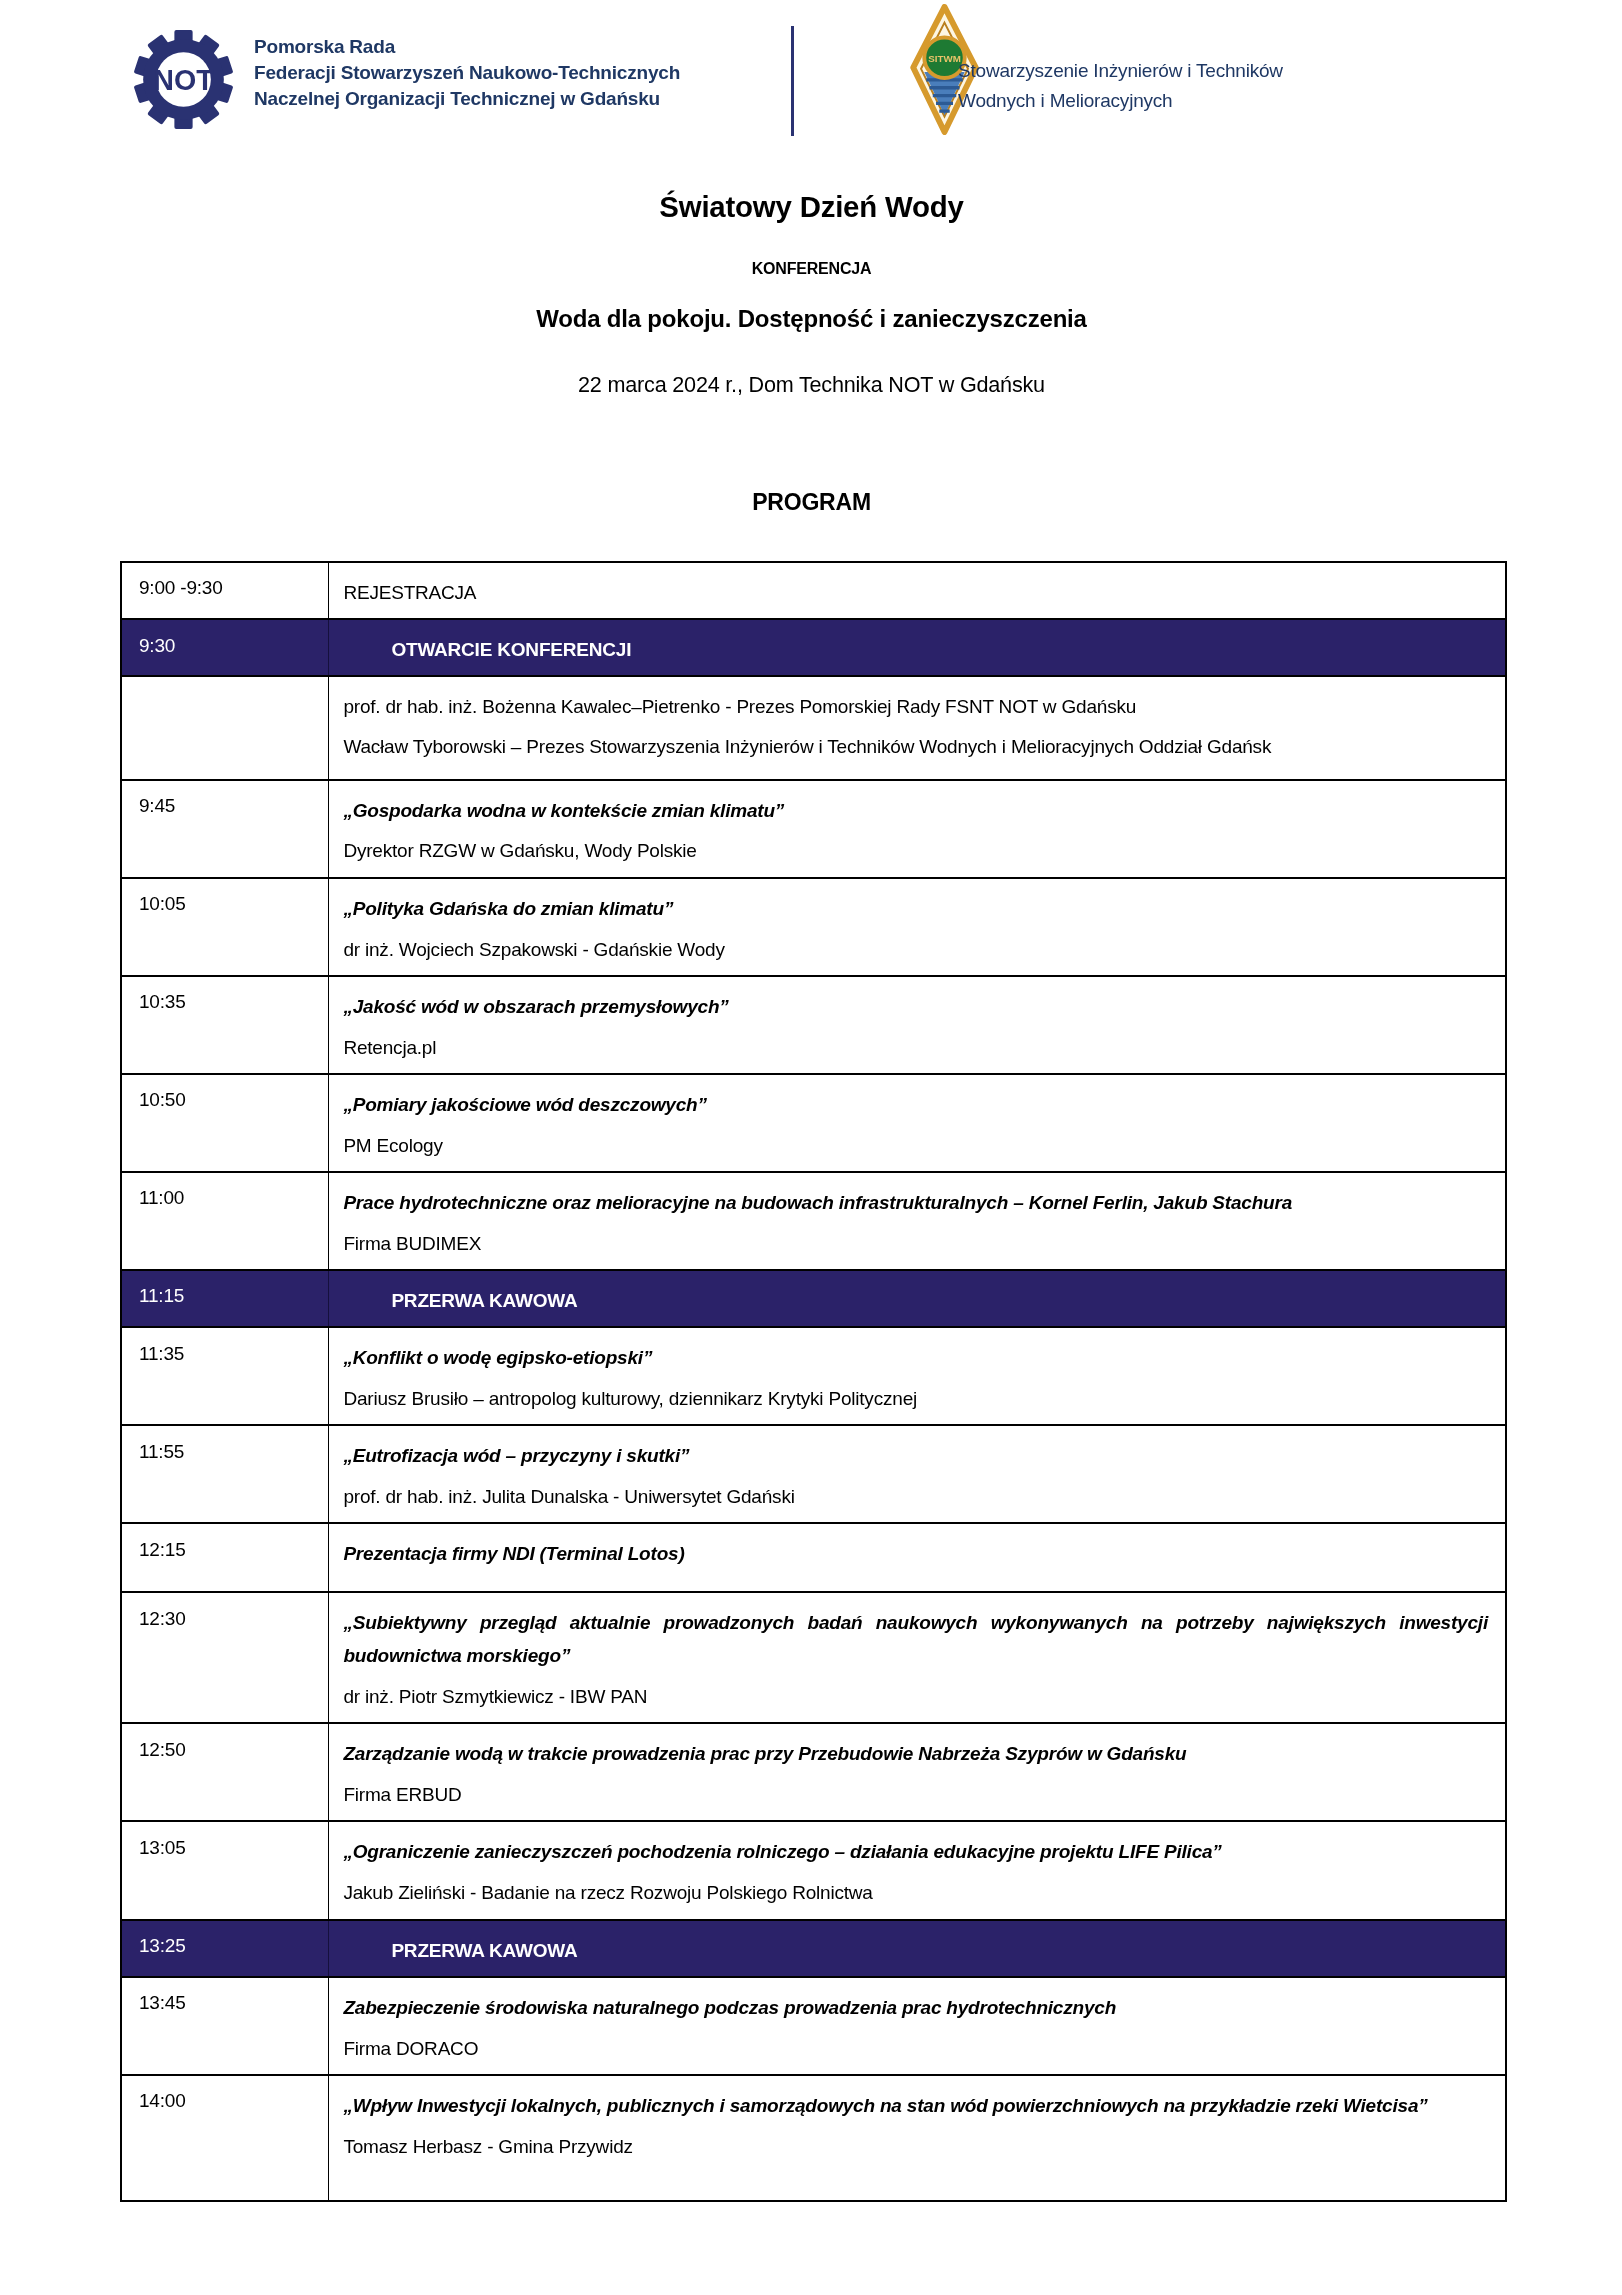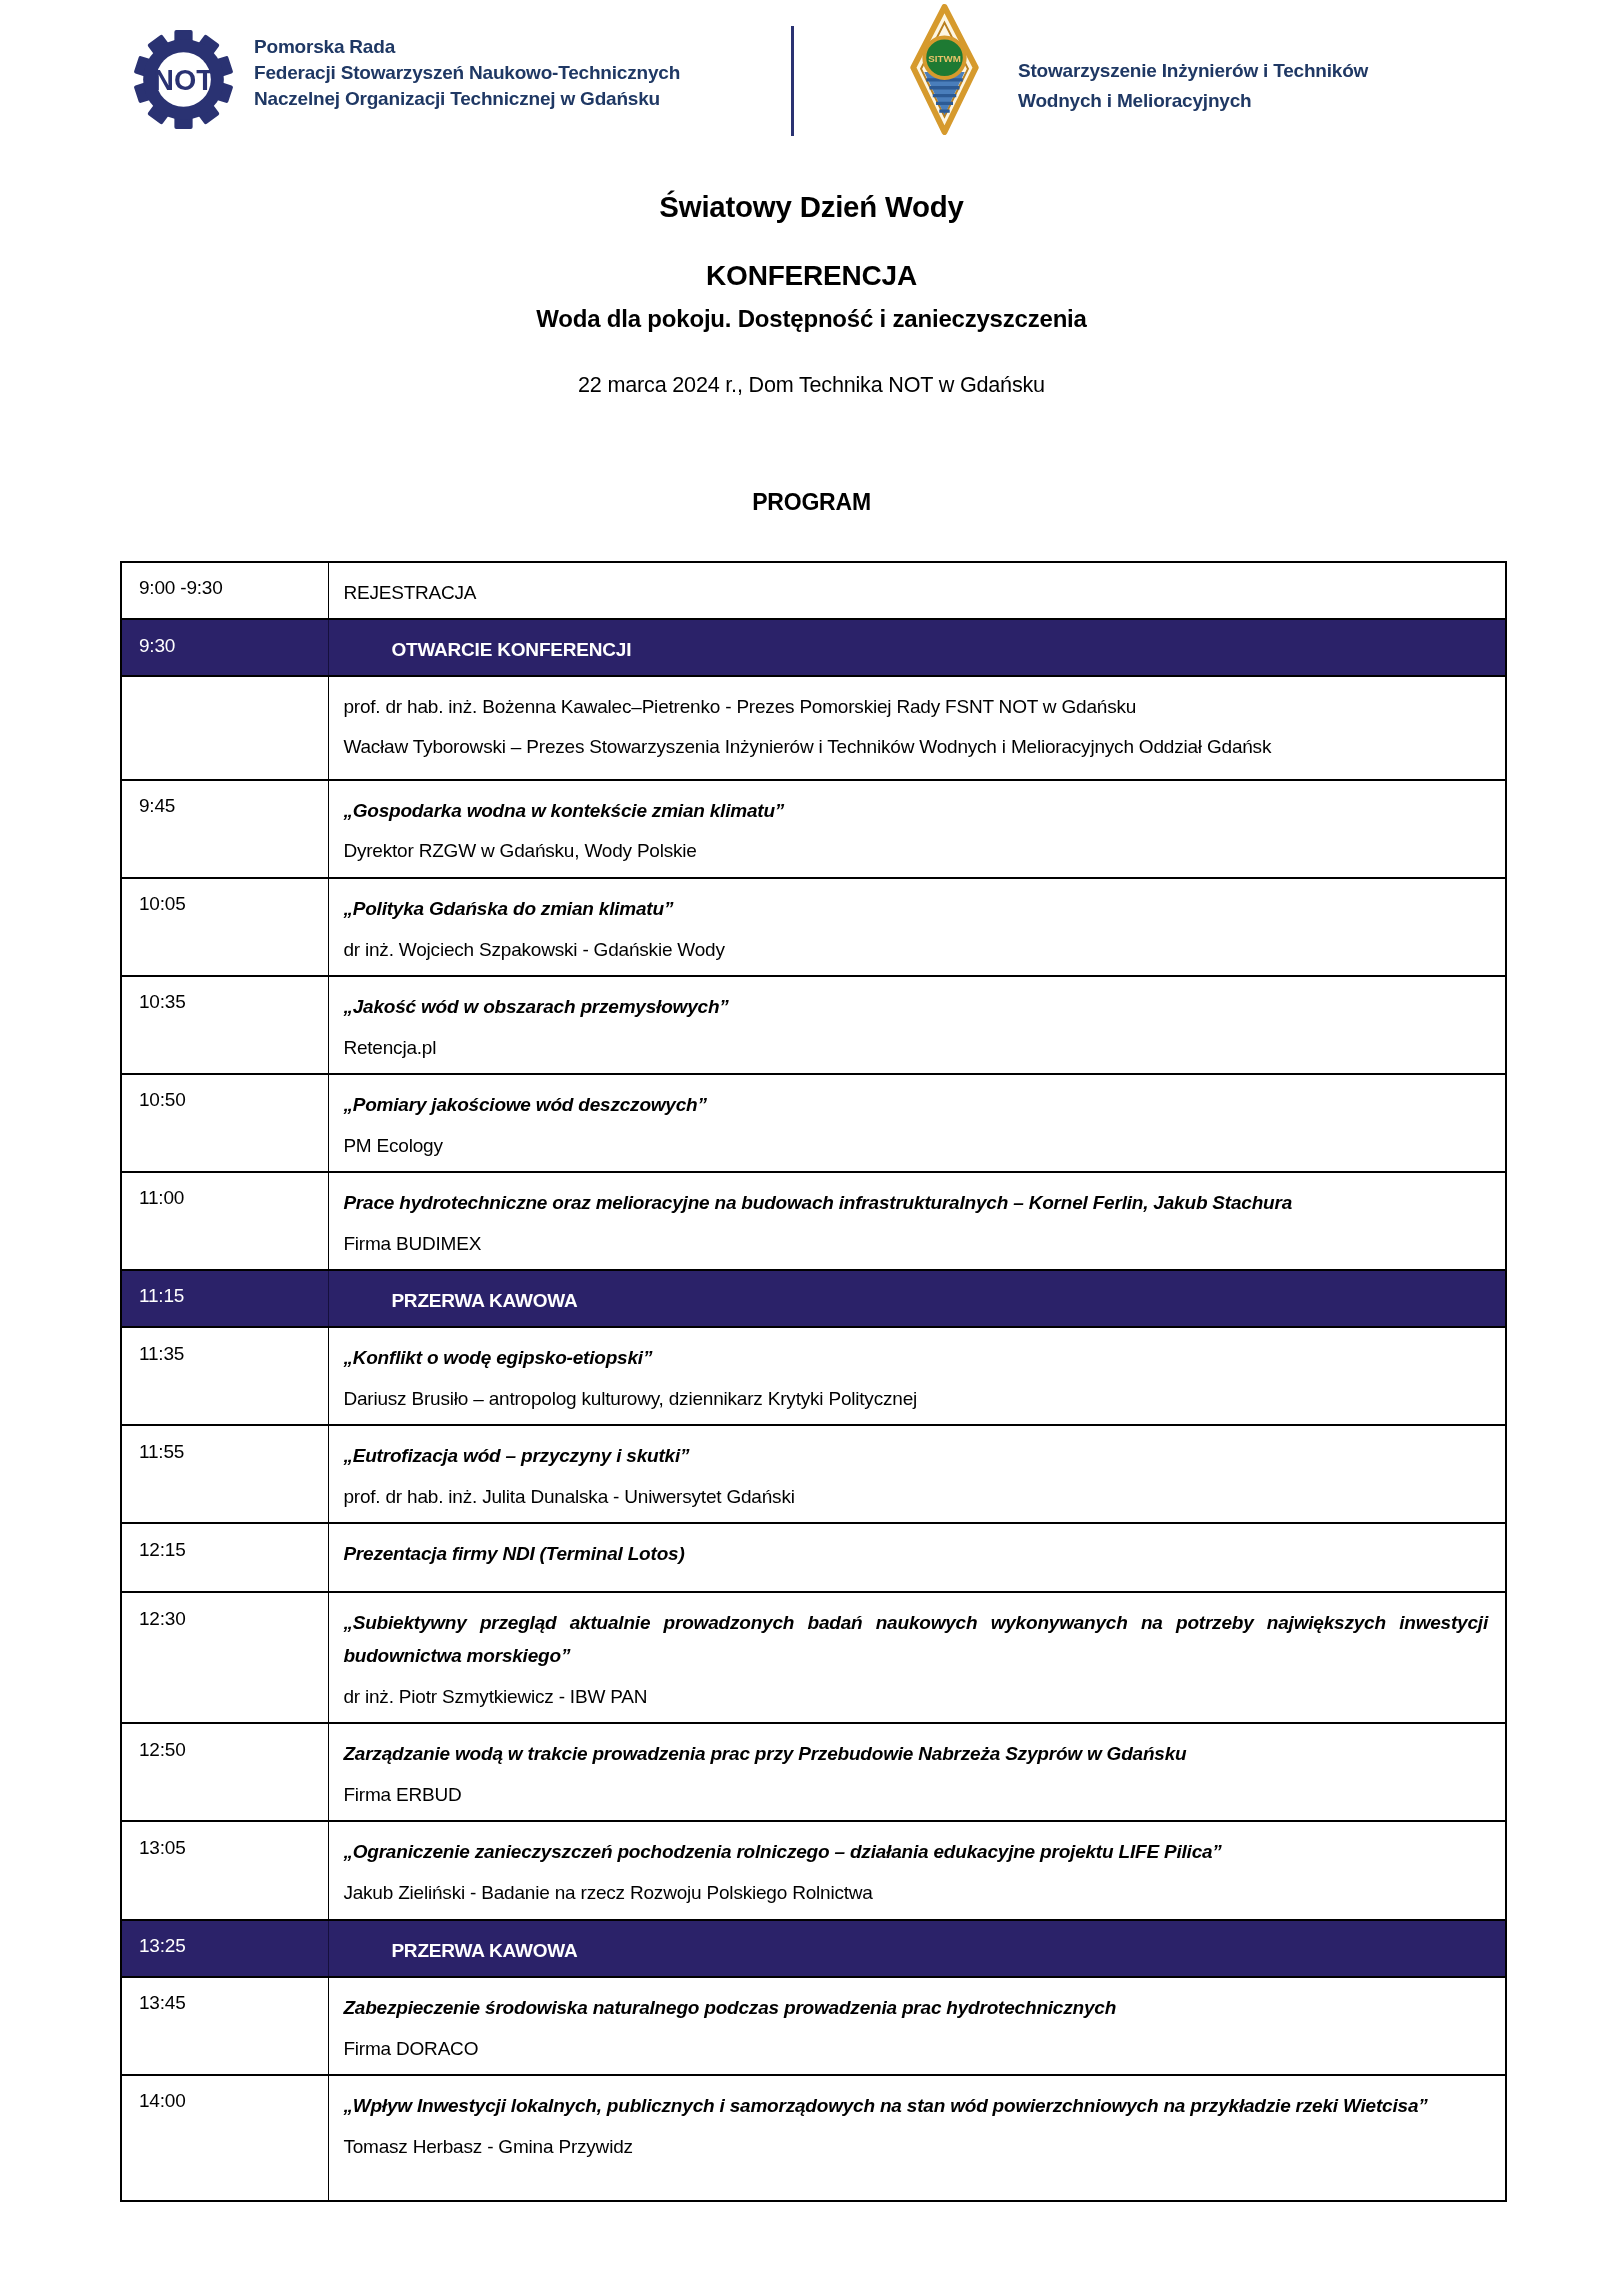--- a/index.html
+++ b/index.html
@@ -17,28 +17,28 @@
     position:absolute;left:254px;top:34px;
     font-weight:bold;font-size:19px;line-height:26px;
     color:#1f3864;letter-spacing:-0.2px;
   }
   .header-divider{
     position:absolute;left:791px;top:26px;width:2.6px;height:110px;
     background:#2a3272;
   }
   .sitwm-logo{position:absolute;left:908px;top:4px;}
   .right-org{
-    position:absolute;left:1018px;top:56px;
-    font-weight:bold;font-size:19px;line-height:30px;
+    position:absolute;left:958px;top:56px;
+    font-weight:normal;font-size:19px;line-height:30px;
     color:#1f3864;letter-spacing:-0.2px;
   }
   
   .centered{position:absolute;left:0;width:100%;text-align:center;letter-spacing:-0.2px;}
   .title-main{top:190px;font-size:29.4px;font-weight:bold;}
-  .title-konf{top:260px;font-size:28px;font-weight:bold;}
+  .title-konf{top:260px;font-size:16px;font-weight:bold;}
   .title-theme{top:305px;font-size:24px;font-weight:bold;}
   .title-date{top:344px;font-size:21.6px;margin-top:28px;}
   .title-program{top:489px;font-size:23px;font-weight:bold;}
   
   .table{
     position:absolute;top:561px;left:120px;width:1387px;
     border:2px solid #000;border-top-width:2.6px;
     display:flex;flex-direction:column;
     box-sizing:border-box;
   }

